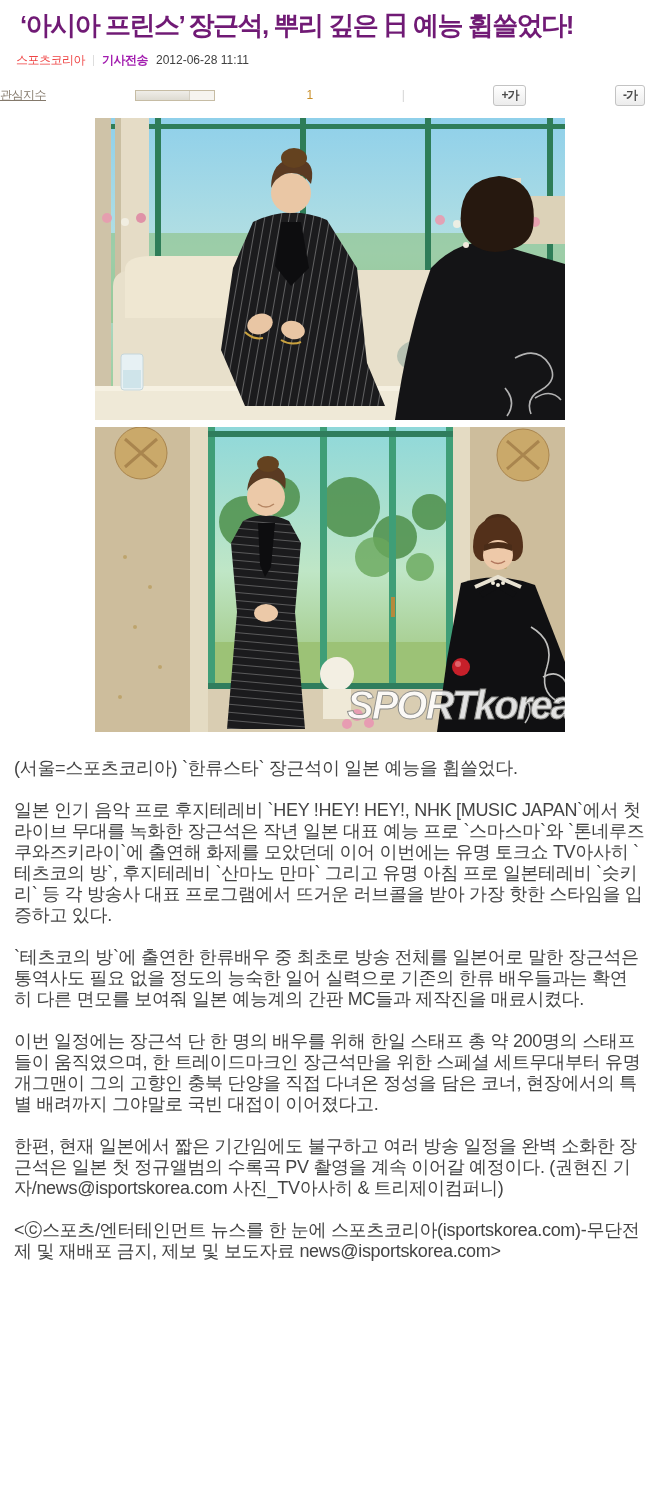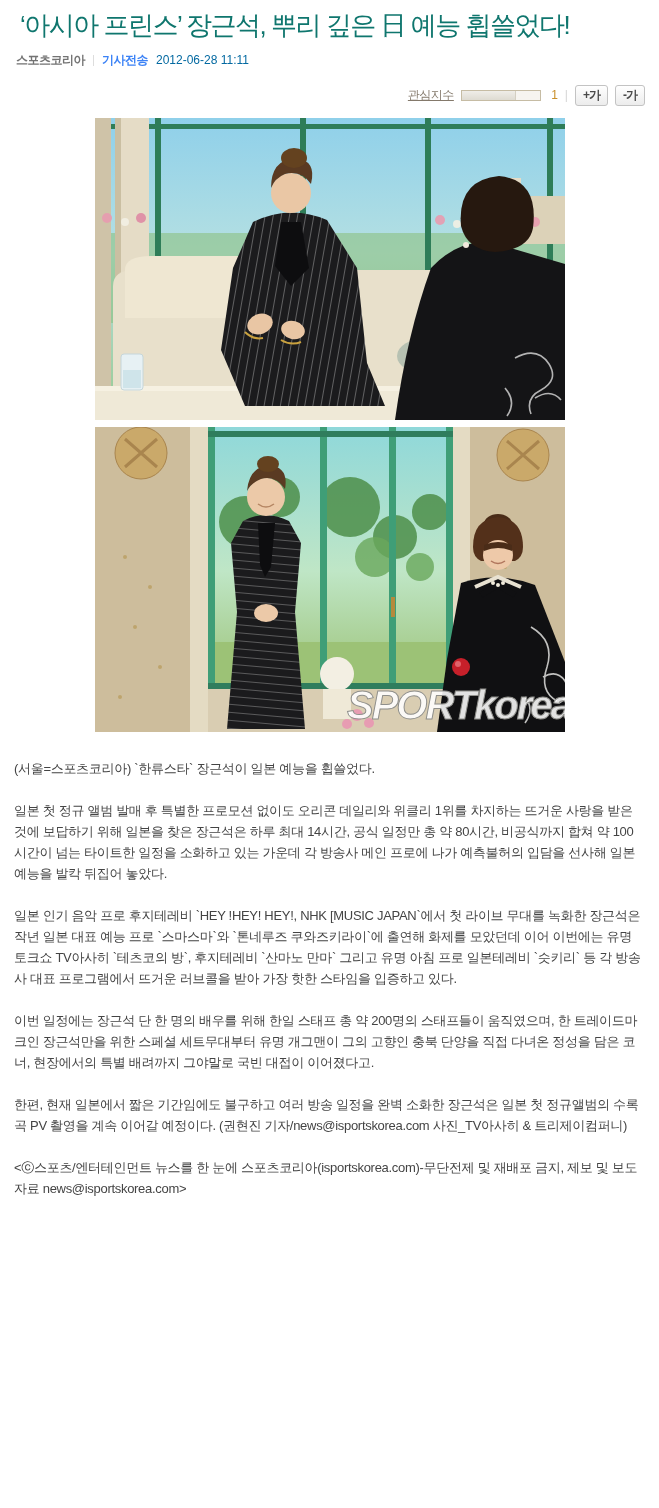--- a/index.html
+++ b/index.html
@@ -1,39 +1,39 @@
 <!DOCTYPE html>
 <html lang="ko"><head>
 <meta charset="utf-8">
 <style>
   html,body{margin:0;padding:0;background:#ffffff;}
   body{width:659px;font-family:"Liberation Sans","DejaVu Sans",sans-serif;-webkit-font-smoothing:none;}
   .page{position:relative;width:659px;min-height:1508px;background:#fff;overflow:hidden;}
 
-  .title{margin:9px 14px 0 20px;font-size:26px;line-height:1.25;font-weight:400;color:#0f766e;letter-spacing:-1.5px;}
+  .title{margin:9px 14px 0 20px;font-size:26px;line-height:1.25;font-weight:700;color:#701a75;letter-spacing:-1.5px;}
 
   .byline{margin:10px 16px 0 16px;font-size:12px;color:#999;display:flex;align-items:center;gap:8px;}
-  .byline .src{color:#737373;font-weight:700;letter-spacing:-0.5px;}
+  .byline .src{color:#ef4444;font-weight:400;letter-spacing:-0.5px;}
   .byline .vsep{display:inline-block;width:1px;height:11px;background:#ddd;}
-  .byline .tl{color:#3b82f6;font-weight:700;letter-spacing:-0.5px;}
-  .byline .dt{color:#0369a1;}
-
-  .widget-row{margin:16px 14px 0 0;display:flex;justify-content:flex-end;align-items:center;gap:7px;font-size:12px;}
+  .byline .tl{color:#a21caf;font-weight:700;letter-spacing:-0.5px;}
+  .byline .dt{color:#404040;}
+
+  .widget-row{margin:16px 14px 0 0;display:flex;justify-content:space-between;align-items:center;gap:7px;font-size:12px;}
   .interest-label{color:#84796b;text-decoration:underline;letter-spacing:-0.5px;cursor:pointer;}
   .bar{position:relative;display:inline-block;width:80px;height:11px;border:1px solid #c6bca4;background:#f6f4f0;box-sizing:border-box;}
   .bar .fill{position:absolute;left:0;top:0;bottom:0;width:68%;background:linear-gradient(#efede8,#dedbd2);border-right:1px solid #d4cfc2;}
   .val{color:#c98f2a;min-width:10px;text-align:right;}
   .pipe{color:#d5d5d5;}
   .btn{font-family:inherit;font-size:12px;font-weight:700;color:#4a4a4a;letter-spacing:-1px;background:linear-gradient(#ffffff,#ececec);border:1px solid #c3c3c3;border-radius:3px;padding:2px 7px 3px;line-height:14px;cursor:pointer;}
 
   .photo{width:470px;margin:12px auto 0;font-size:0;line-height:0;}
   .photo.second{margin-top:7px;}
 
   .body{margin:26px 14px 0 14px;}
-  .body p{margin:21px 0 0 0;font-size:13px;line-height:21px;color:#444;letter-spacing:-0.3px;word-break:break-all;}
+  .body p{margin:21px 0 0 0;font-size:18px;line-height:21px;color:#444;letter-spacing:-0.3px;word-break:break-all;}
   .body p:first-child{margin-top:0;}
 </style>
 </head>
 <body>
 
 <div class="page">
 
   <h1 class="title">‘아시아 프린스’ 장근석, 뿌리 깊은 日 예능 휩쓸었다!</h1>
 
   <div class="byline">
@@ -222,20 +222,20 @@
         <path d="M448,250 q14,-8 22,4 q8,14 -6,22"></path>
         <path d="M430,270 q10,12 0,26"></path>
       </g>
 
       <text x="252" y="292" font-size="40" font-weight="bold" font-style="italic" letter-spacing="-2" fill="#ffffff" fill-opacity="0.88" stroke="#8f8f8b" stroke-width="1">SPORTkorea</text>
     </svg>
   </div>
 
   <div class="body">
     <p>(서울=스포츠코리아) `한류스타` 장근석이 일본 예능을 휩쓸었다.</p>
-    <p>일본 첫 정규 앨범 발매 후 특별한 프로모션 없이도 오리콘 데일리와 위클리 1위를 차지하는 뜨거운 사랑을 받은 것에 보답하기 위해 일본을 찾은 장근석은 하루 최대 14시간, 공식 일정만 총 약 80시간, 비공식까지 합쳐 약 100시간이 넘는 타이트한 일정을 소화하고 있는 가운데 각 방송사 메인 프로에 나가 예측불허의 입담을 선사해 일본 예능을 발칵 뒤집어 놓았다.</p>
     <p>일본 인기 음악 프로 후지테레비 `HEY !HEY! HEY!, NHK [MUSIC JAPAN`에서 첫 라이브 무대를 녹화한 장근석은 작년 일본 대표 예능 프로 `스마스마`와 `톤네루즈 쿠와즈키라이`에 출연해 화제를 모았던데 이어 이번에는 유명 토크쇼 TV아사히 `테츠코의 방`, 후지테레비 `산마노 만마` 그리고 유명 아침 프로 일본테레비 `슷키리` 등 각 방송사 대표 프로그램에서 뜨거운 러브콜을 받아 가장 핫한 스타임을 입증하고 있다.</p>
+    <p>`테츠코의 방`에 출연한 한류배우 중 최초로 방송 전체를 일본어로 말한 장근석은 통역사도 필요 없을 정도의 능숙한 일어 실력으로 기존의 한류 배우들과는 확연히 다른 면모를 보여줘 일본 예능계의 간판 MC들과 제작진을 매료시켰다.</p>
     <p>이번 일정에는 장근석 단 한 명의 배우를 위해 한일 스태프 총 약 200명의 스태프들이 움직였으며, 한 트레이드마크인 장근석만을 위한 스페셜 세트무대부터 유명 개그맨이 그의 고향인 충북 단양을 직접 다녀온 정성을 담은 코너, 현장에서의 특별 배려까지 그야말로 국빈 대접이 이어졌다고.</p>
     <p>한편, 현재 일본에서 짧은 기간임에도 불구하고 여러 방송 일정을 완벽 소화한 장근석은 일본 첫 정규앨범의 수록곡 PV 촬영을 계속 이어갈 예정이다. (권현진 기자/news@isportskorea.com 사진_TV아사히 &amp; 트리제이컴퍼니)</p>
     <p>&lt;ⓒ스포츠/엔터테인먼트 뉴스를 한 눈에 스포츠코리아(isportskorea.com)-무단전제 및 재배포 금지, 제보 및 보도자료 news@isportskorea.com&gt;</p>
   </div>
 
 </div>
 
 </body></html>

